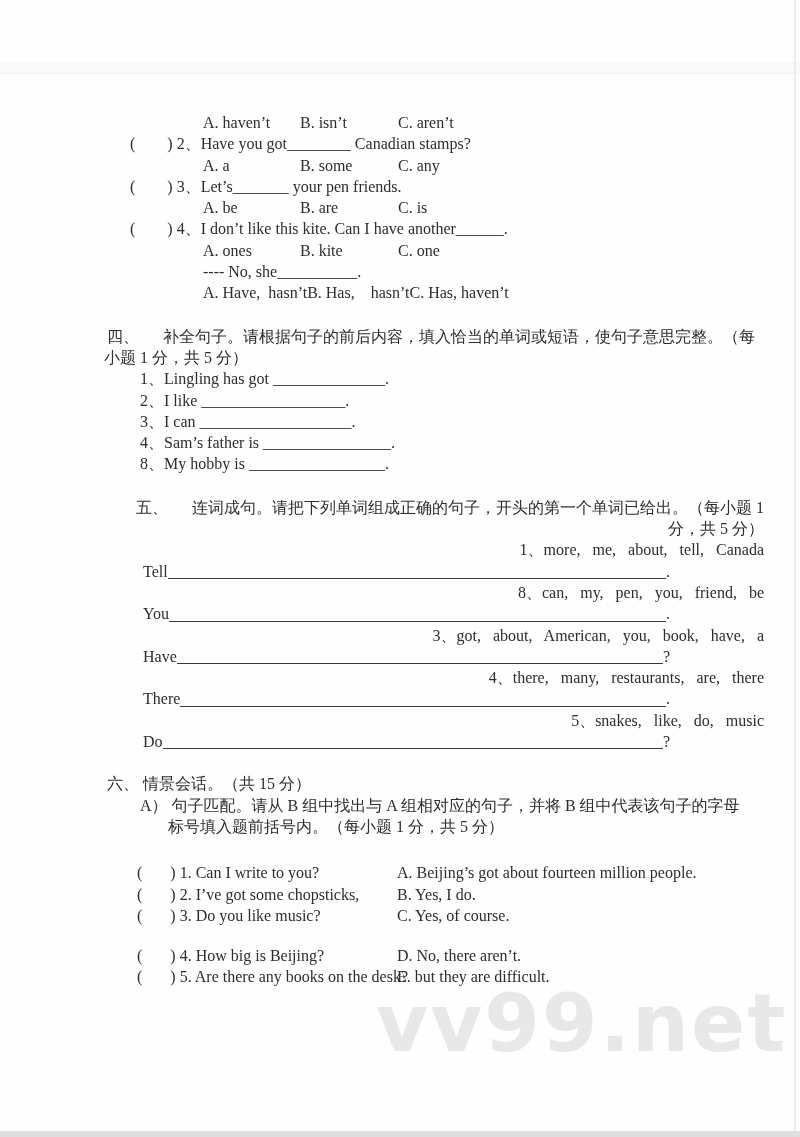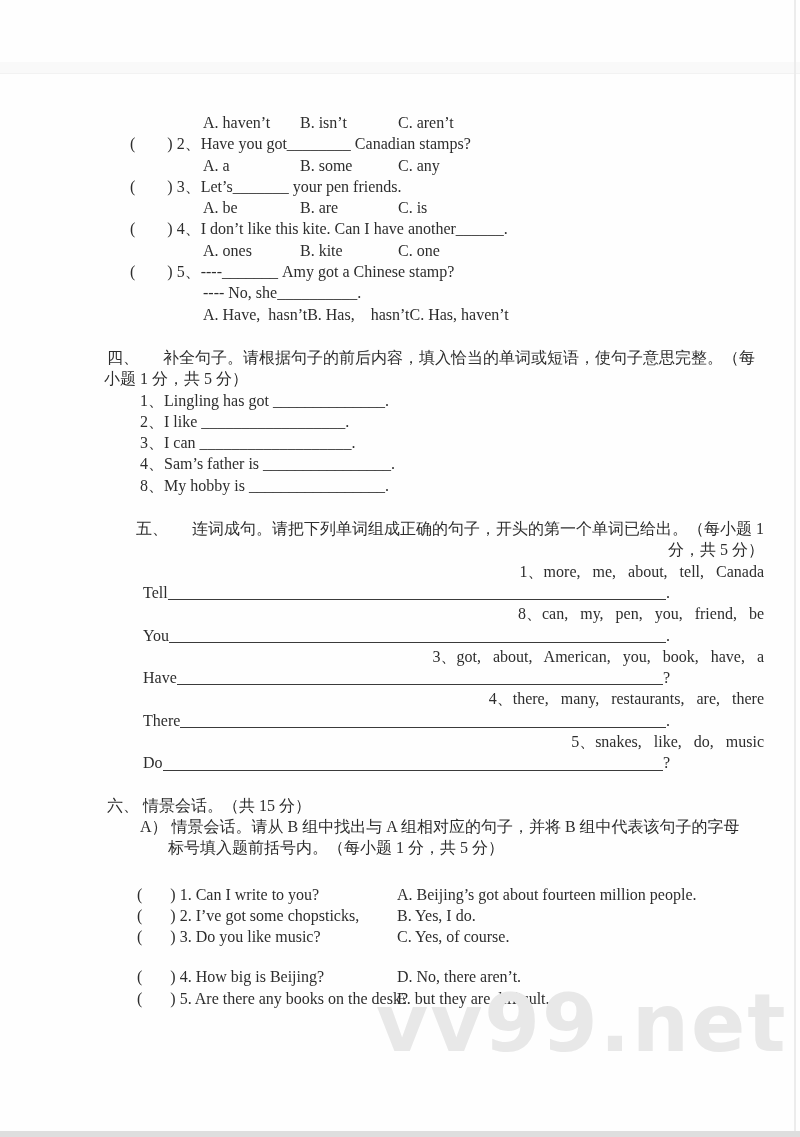--- a/index.html
+++ b/index.html
@@ -94,21 +94,20 @@
         <span class="oa">A. be</span>
         <span class="ob">B. are</span>
         <span class="oc">C. is</span>
       </div>
       <div class="l q">(        ) 4、I don’t like this kite. Can I have another______.</div>
       <div class="l opts">
         <span class="oa">A. ones</span>
         <span class="ob">B. kite</span>
         <span class="oc">C. one</span>
       </div>
-      <div class="l q">(        ) 5、----_______ Amy got a Chinese stamp?</div>
       <div class="l reply">---- No, she__________.</div>
       <div class="l opts">
         <span class="oa">A. Have,  hasn’t</span>
         <span class="ob">B. Has,    hasn’t</span>
         <span class="oc">C. Has, haven’t</span>
       </div>
     </div>
 
     <div class="sec4">
       <div class="l h1">四、      补全句子。请根据句子的前后内容，填入恰当的单词或短语，使句子意思完整。（每</div>
@@ -155,21 +154,21 @@
       <div class="l words">5、snakes,   like,   do,   music</div>
       <div class="ansline">
         <span class="lead">Do</span>
         <span class="fillblank"></span>
         <span class="punct">?</span>
       </div>
     </div>
 
     <div class="sec6">
       <div class="l h1">六、 情景会话。（共 15 分）</div>
-      <div class="l subl1">A） 情景会话。请从 B 组中找出与 A 组相对应的句子，并将 B 组中代表该句子的字母</div>
+      <div class="l subl1">A） 句子匹配。请从 B 组中找出与 A 组相对应的句子，并将 B 组中代表该句子的字母</div>
       <div class="l subl2">标号填入题前括号内。（每小题 1 分，共 5 分）</div>
 
       <div class="pairs1">
         <div class="pair">
           <span class="pl">(       ) 1. Can I write to you?</span>
           <span class="pr">A. Beijing’s got about fourteen million people.</span>
         </div>
         <div class="pair">
           <span class="pl">(       ) 2. I’ve got some chopsticks,</span>
           <span class="pr">B. Yes, I do.</span>

